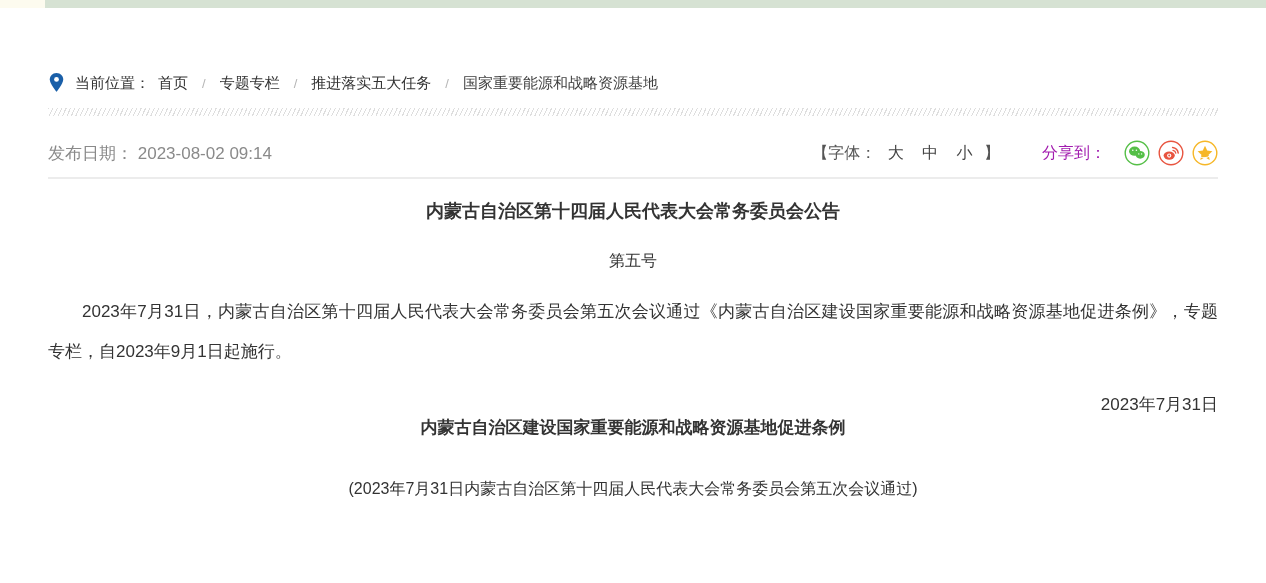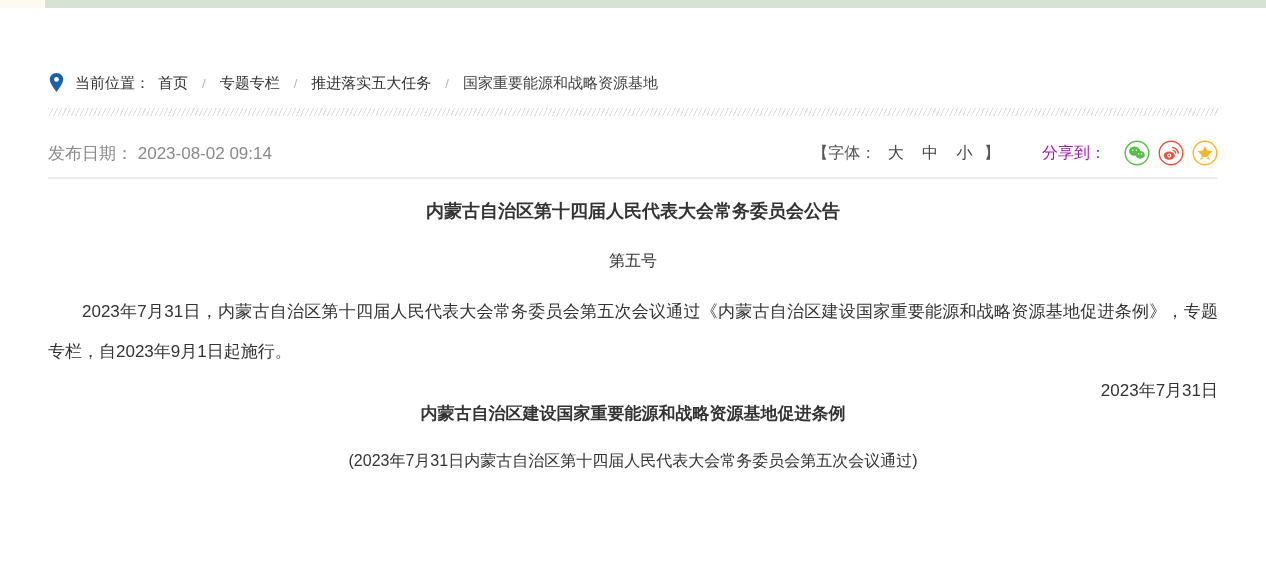--- a/index.html
+++ b/index.html
@@ -45,23 +45,23 @@
 
   .rule { margin-top: 9px; border-top: 2px solid #ececec; }
 
   
   .body-heading { margin-top: 20px; text-align: center; font-size: 18px; font-weight: bold; color: #333; }
   .body-no { margin-top: 28px; text-align: center; font-size: 16px; color: #333; }
   .body-para {
     margin-top: 20px; font-size: 17px; color: #333;
     line-height: 40px; text-indent: 2em; text-align: justify;
   }
-  .sign-date { margin-top: 7px; text-align: right; font-size: 17px; color: #333; }
+  .sign-date { margin-top: 21px; text-align: right; font-size: 17px; color: #333; }
   .reg-title { text-align: center; font-size: 17px; font-weight: bold; color: #333; }
-  .reg-subtitle { margin-top: 26px; text-align: center; font-size: 16px; color: #333; }
+  .reg-subtitle { margin-top: 40px; text-align: center; font-size: 16px; color: #333; }
 </style>
 </head>
 <body>
 
 <div class="topbar"></div>
 <div class="topbar-accent"></div>
 
 <div class="content">
 
   <div class="breadcrumb">

